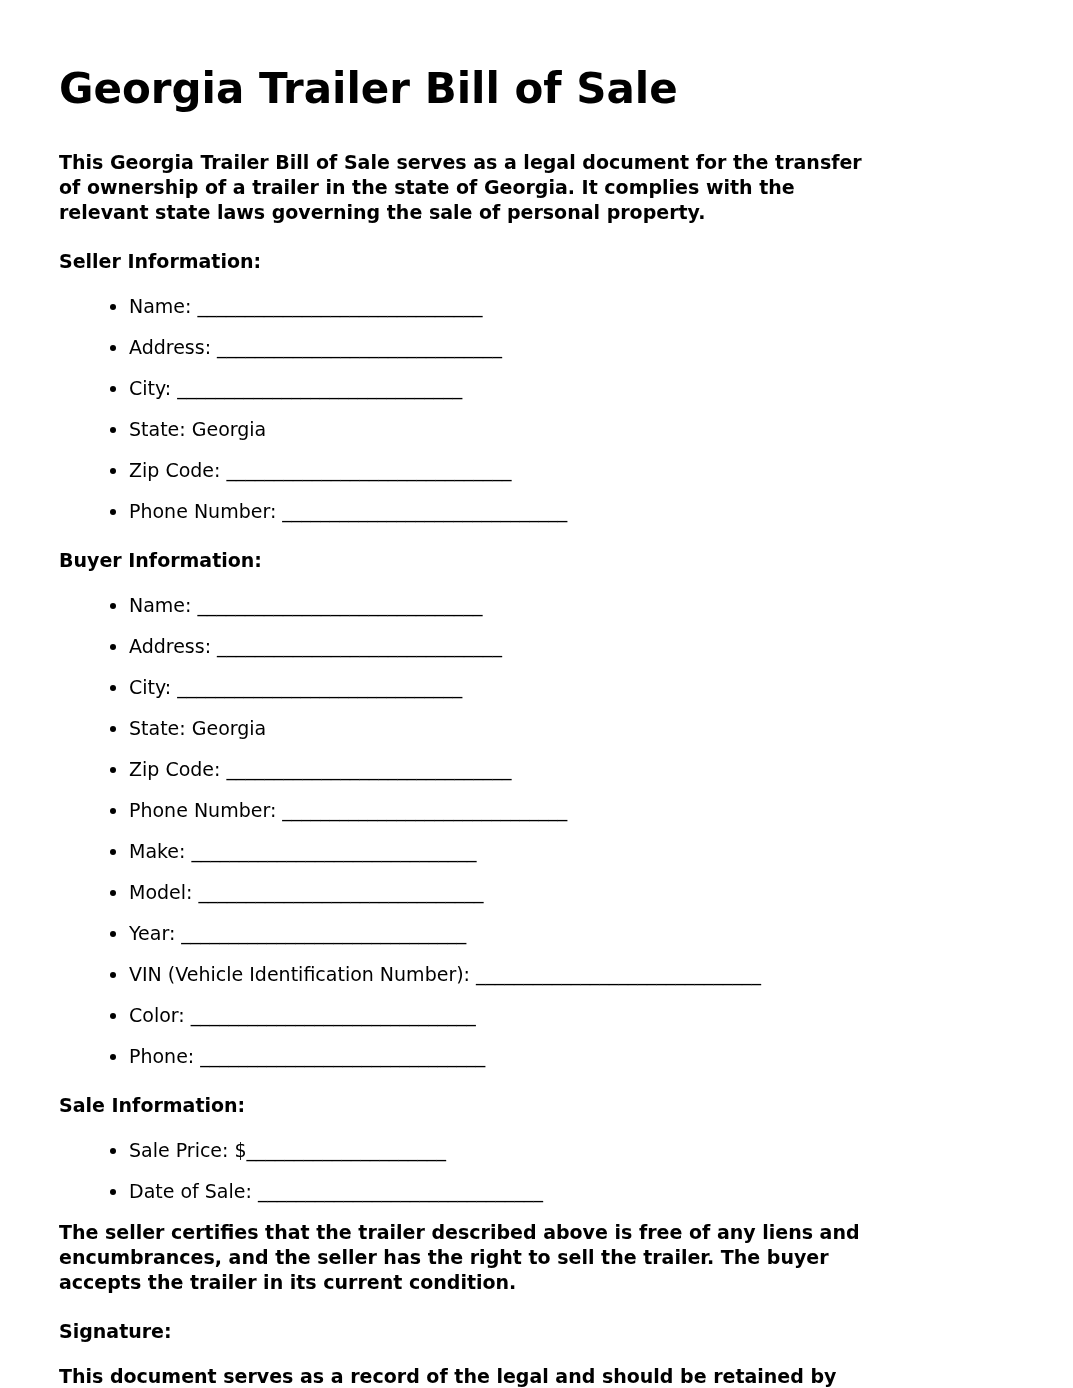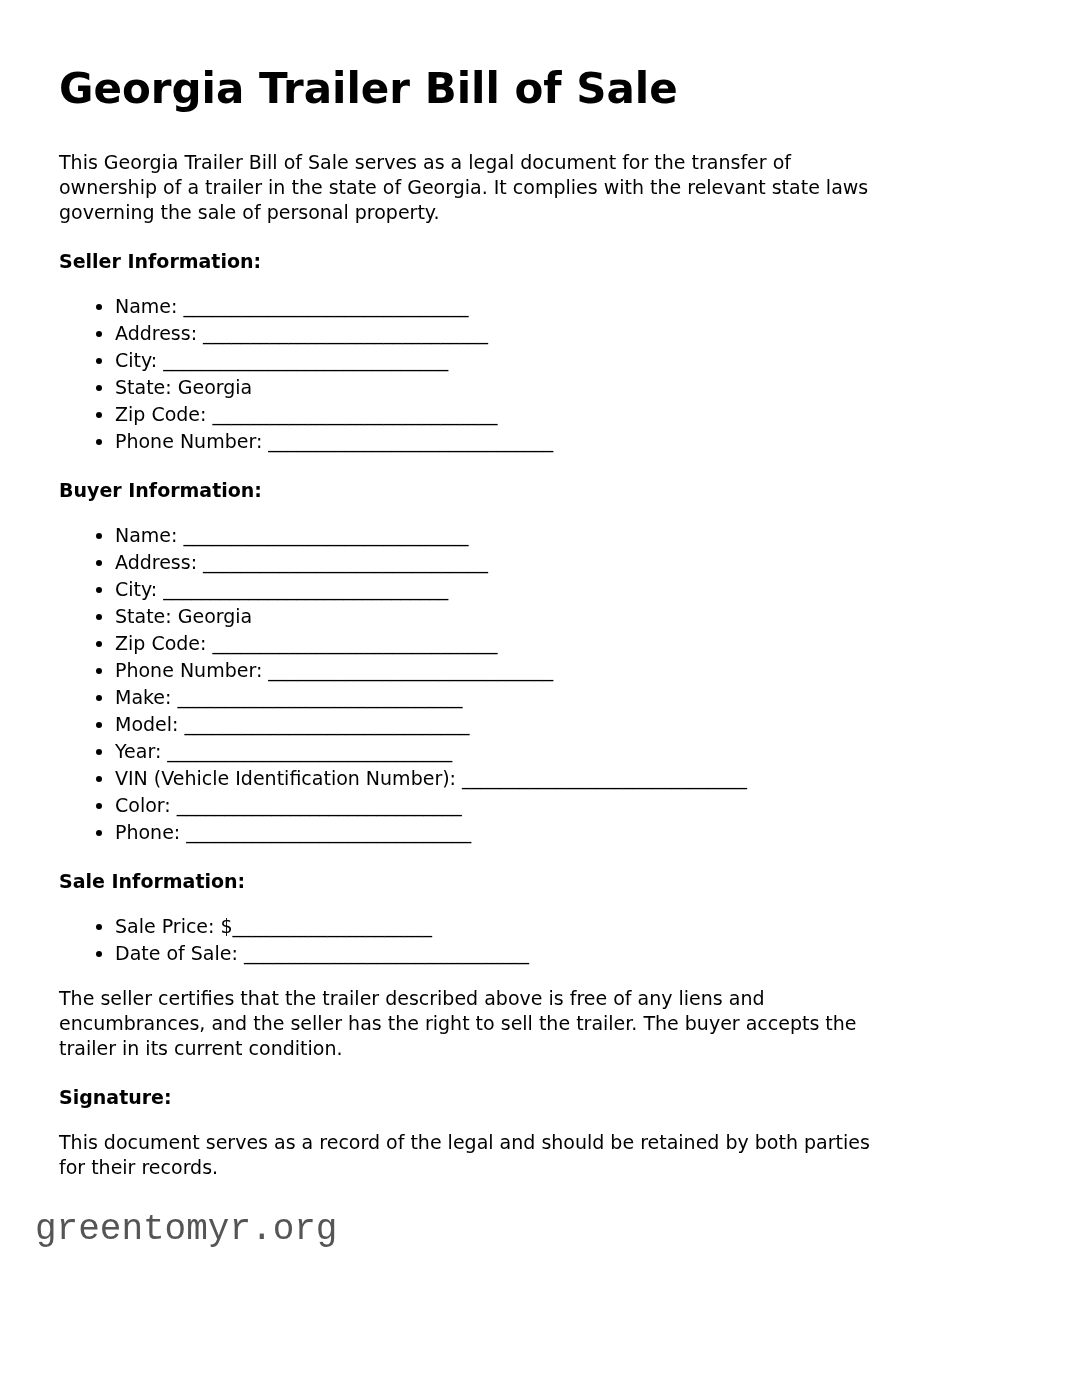--- a/index.html
+++ b/index.html
@@ -25,30 +25,30 @@
     line-height: 50px;
     font-weight: bold;
     margin: 0 0 36px 0;
   }
   h2 {
     font-size: 19px;
     line-height: 25px;
     font-weight: bold;
     margin: 24px 0 20px 0;
   }
-  p { margin: 20px 0; }
+  p { margin: 12px 0; font-weight: bold; }
   p.intro { margin-top: 0; }
   ul, ol {
     margin: 0;
     padding: 0 0 0 54px;
   }
   ol { padding-left: 58px; }
   li {
     line-height: 25px;
-    margin: 2px;
+    margin: 16px;
   }
   .watermark {
     margin: 24px 0 0 -24px;
     font-family: "Liberation Mono", monospace;
     font-size: 36px;
     line-height: 52px;
     color: #555555;
   }
 </style>
 </head>

